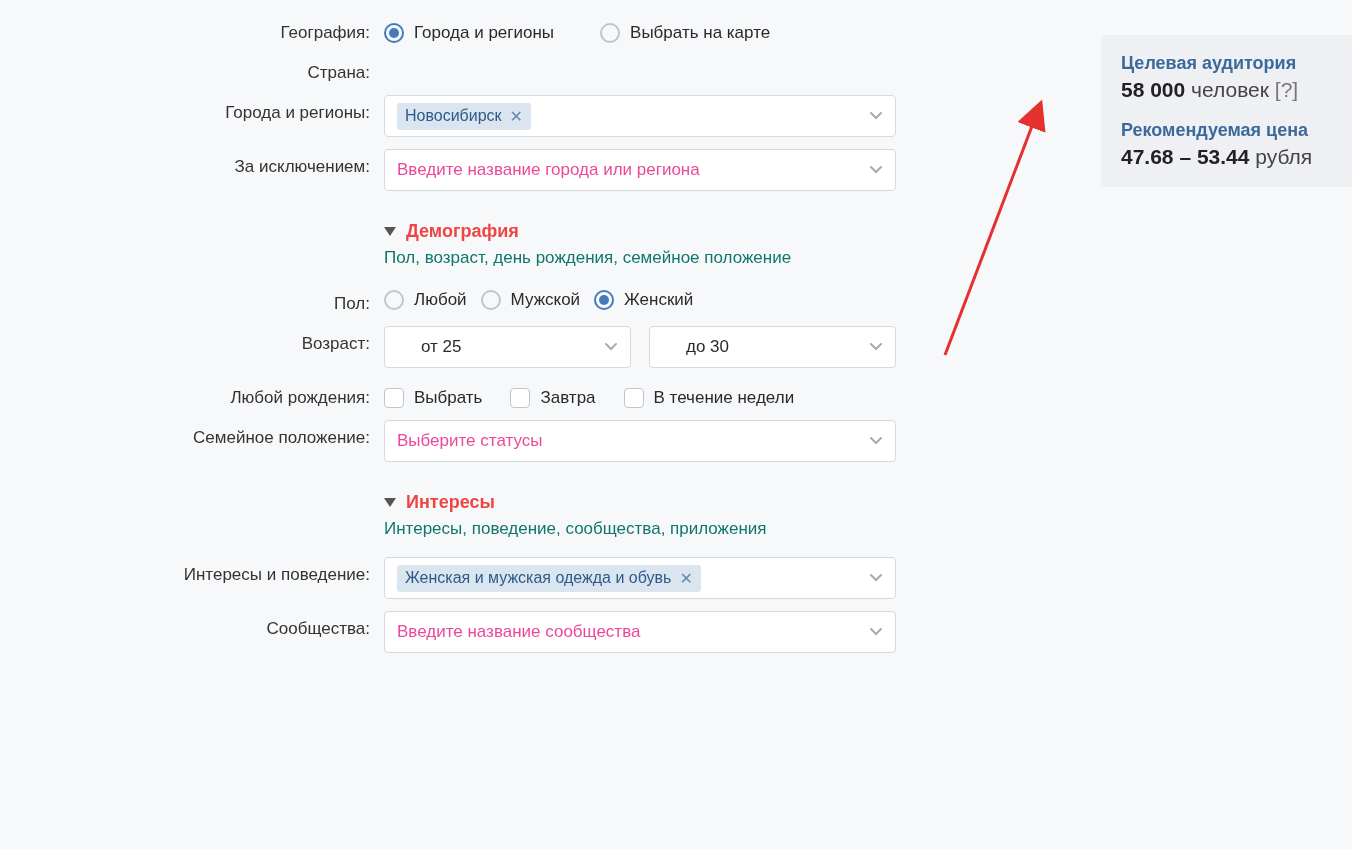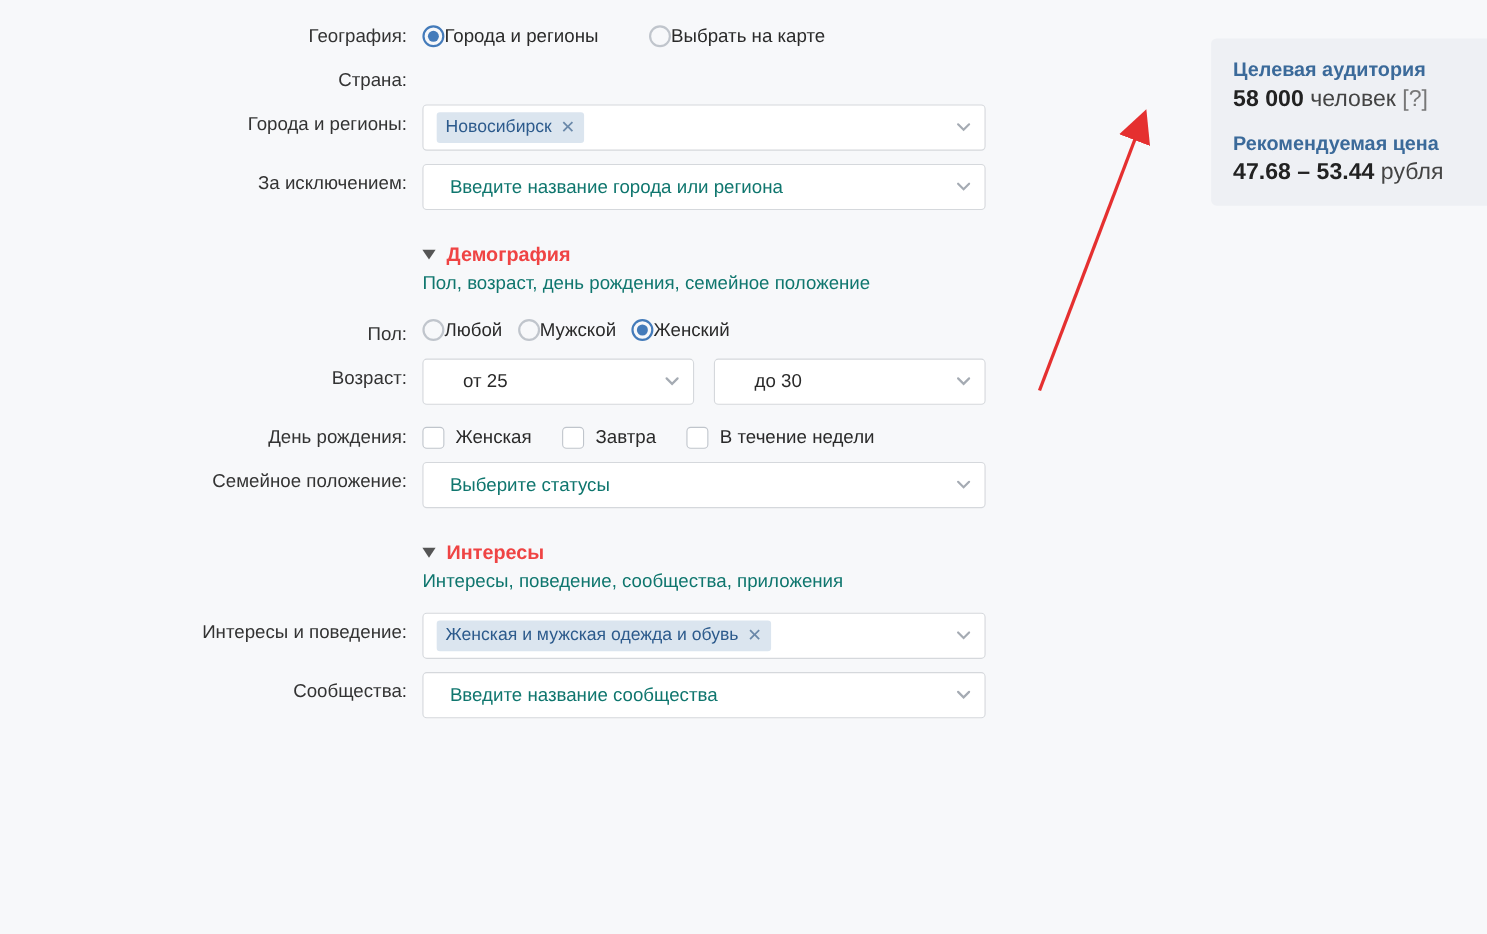--- a/index.html
+++ b/index.html
@@ -17,41 +17,41 @@
 .lbl {
   width: 258px;
   text-align: right;
   padding-right: 14px;
   padding-top: 8px;
   color: #333;
   font-size: 17px;
 }
 .ctrl { flex: 1; }
 .radio-row { display: flex; gap: 46px; align-items: center; padding-top: 8px; }
-.radio-item { display: flex; align-items: center; cursor: pointer; }
+.radio-item { display: flex; align-items: center; gap: 10px; cursor: pointer; }
 .radio-circle {
   width: 20px; height: 20px; border-radius: 50%;
   border: 2px solid #c0c5cc; display: flex; align-items: center; justify-content: center;
   flex-shrink: 0;
 }
 .radio-circle.selected { border-color: #447bba; }
 .radio-dot { width: 10px; height: 10px; border-radius: 50%; background: #447bba; }
 .chk-row { display: flex; gap: 28px; align-items: center; padding-top: 8px; }
 .chk-item { display: flex; align-items: center; gap: 10px; cursor: pointer; }
 .chk-box {
   width: 20px; height: 20px; border-radius: 4px;
   border: 1.5px solid #c0c5cc; background: #fff; flex-shrink: 0;
 }
 .sel {
   background: #fff; border: 1px solid #d5d8dc; border-radius: 4px;
   height: 42px; display: flex; align-items: center; padding: 0 12px;
   position: relative; cursor: pointer;
 }
 .sel .chev { position: absolute; right: 12px; top: 50%; transform: translateY(-50%); color: #a5abb3; pointer-events: none; }
-.sel .ph { color: #0f766e; margin-left: 12px; }
+.sel .ph { color: #ec4899; }
 .sel .val { color: #2a2a2a; }
 .chip {
   background: #dbe5ef; color: #2c5a8c; border-radius: 3px;
   padding: 4px 8px; display: inline-flex; align-items: center; gap: 8px;
   font-size: 16px;
   text-align: right;
 }
 .chip .x { color: #6a88a9; cursor: pointer; font-size: 16px; }
 .section-head {
   display: flex; align-items: center; gap: 10px; margin: 30px 0 6px 258px;
@@ -176,25 +176,25 @@
         <span class="chev">
           <svg width="14" height="10" viewBox="0 0 14 10">
               <path d="M2 2l5 5 5-5" stroke="#a5abb3" stroke-width="2" fill="none" stroke-linecap="round"></path>
             </svg>
         </span>
       </div>
     </div>
   </div>
 
   <div class="row">
-    <div class="lbl">День рождения:</div>
+    <div class="lbl">Любой рождения:</div>
     <div class="ctrl chk-row">
       <div class="chk-item">
         <div class="chk-box"></div>
-        <span>Женская</span>
+        <span>Выбрать</span>
       </div>
       <div class="chk-item">
         <div class="chk-box"></div>
         <span>Завтра</span>
       </div>
       <div class="chk-item">
         <div class="chk-box"></div>
         <span>В течение недели</span>
       </div>
     </div>

